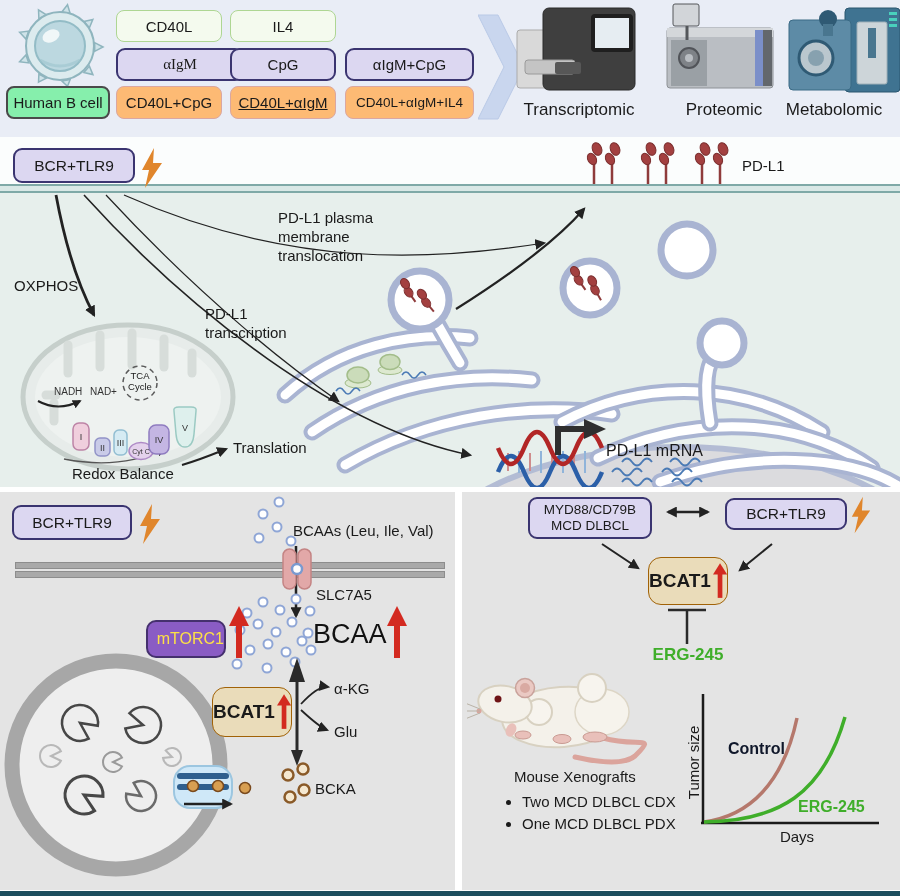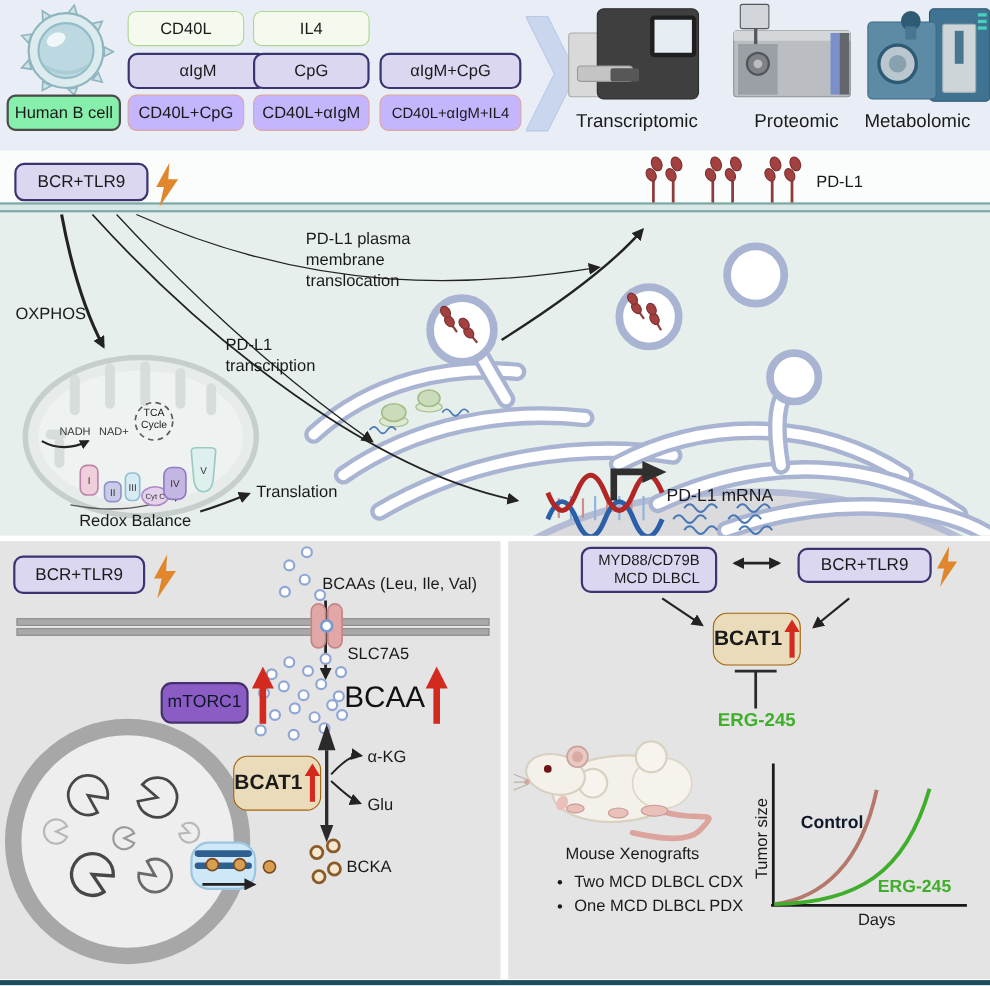--- a/index.html
+++ b/index.html
@@ -7,24 +7,24 @@
        font-family:"Liberation Sans",sans-serif;color:#1a1a1a;}
   .panel{position:absolute;}
   .abs{position:absolute;}
   .lbl{position:absolute;font-size:15px;color:#1a1a1a;line-height:1.25;}
   .preline{white-space:pre-line;}
   .ctr{display:flex;align-items:center;justify-content:center;text-align:center;}
   .box{box-sizing:border-box;display:flex;align-items:center;justify-content:center;
        text-align:center;font-size:15px;}
   .box-green{background:#f4faee;border:1.5px solid #aed693;border-radius:8px;}
   .box-purple{background:#dcd7f1;border:2.5px solid #3a3470;border-radius:9px;}
-  .box-pink{background:#c4b5fd;border:1.5px solid #daa7a1;border-radius:8px;}
+  .box-pink{background:#fdba74;border:1.5px solid #daa7a1;border-radius:8px;}
   .box-gray{background:#86efac;border:2px solid #4a4a4a;border-radius:8px;}
   .box-tan{background:#eadcba;border:1px solid #a16207;border-radius:13px;font-weight:bold;}
-  .box-mtorc{background:#8a5cc4;border:2.5px solid #45306e;border-radius:10px;color:#0f172a;}
+  .box-mtorc{background:#8a5cc4;border:2.5px solid #45306e;border-radius:10px;color:#fde047;justify-content:flex-end;}
   svg{display:block;}
   .tubeA{stroke:#a9b4d2;stroke-width:17;fill:none;stroke-linecap:round;}
   .tubeB{stroke:#ffffff;stroke-width:9;fill:none;stroke-linecap:round;}
   .arrow{stroke:#222;fill:none;}
 </style>
 </head>
 <body>
 
 <div id="fig">
 
@@ -52,34 +52,34 @@
       <span>Human B cell</span>
     </div>
 
     <div class="box box-green abs" style="left:116px;top:10px;width:106px;height:32px;">
         <span>CD40L</span>
       </div>
     <div class="box box-green abs" style="left:230px;top:10px;width:106px;height:32px;">
         <span>IL4</span>
       </div>
 
-    <div class="box box-purple abs" style="left:116px;top:48px;width:128px;height:33px;">
+    <div class="box box-purple abs" style="left:116px;top:48px;width:128px;height:33px;font-family:Liberation Serif, serif;">
         <span>αIgM</span>
       </div>
     <div class="box box-purple abs" style="left:230px;top:48px;width:106px;height:33px;">
         <span>CpG</span>
       </div>
     <div class="box box-purple abs" style="left:345px;top:48px;width:129px;height:33px;">
         <span>αIgM+CpG</span>
       </div>
 
     <div class="box box-pink abs" style="left:116px;top:86px;width:106px;height:33px;">
         <span>CD40L+CpG</span>
       </div>
-    <div class="box box-pink abs" style="left:230px;top:86px;width:106px;height:33px;">
+    <div class="box box-pink abs" style="left:230px;top:86px;width:106px;height:33px;text-decoration:underline;">
         <span>CD40L+αIgM</span>
       </div>
     <div class="box box-pink abs" style="left:345px;top:86px;width:129px;height:33px;font-size:13.5px;">
         <span>CD40L+αIgM+IL4</span>
       </div>
 
     <svg class="abs" style="left:478px;top:9px;" width="48" height="116" viewBox="0 0 48 116">
       <polygon points="0,6 20,6 46,58 20,110 0,110 26,58" fill="#c9d6ee" stroke="#b9c9e6" stroke-width="1"></polygon>
     </svg>
 
@@ -441,21 +441,21 @@
       </defs>
       <path class="arrow" d="M 206,20 L 246,20" stroke-width="2.5" marker-start="url(#dah)" marker-end="url(#dah)"></path>
       <path class="arrow" d="M 140,52 L 176,76" stroke-width="2" marker-end="url(#dah)"></path>
       <path class="arrow" d="M 310,52 L 278,78" stroke-width="2" marker-end="url(#dah)"></path>
       <g stroke="#2a2a2a" stroke-width="2.5">
         <line x1="225" y1="152" x2="225" y2="119"></line>
         <line x1="206" y1="118" x2="244" y2="118"></line>
       </g>
     </svg>
 
-    <div class="box box-purple abs preline" style="left:66px;top:5px;width:124px;height:42px;font-size:13.5px;font-weight:500;line-height:1.22;text-align:right;">
+    <div class="box box-purple abs preline" style="left:66px;top:5px;width:124px;height:42px;font-size:13.5px;font-weight:500;line-height:1.22;">
       <span class="preline">MYD88/CD79B
 MCD DLBCL</span>
     </div>
     <div class="box box-purple abs" style="left:263px;top:6px;width:122px;height:32px;font-size:15.5px;font-weight:500;">
       <span>BCR+TLR9</span>
     </div>
     <svg class="abs" style="left:388px;top:3px;" width="22" height="40" viewBox="0 0 24 42">
       <polygon points="14,1 2,23 9,23 5,41 22,16 13,16" fill="#e0862c"></polygon>
     </svg>
 

